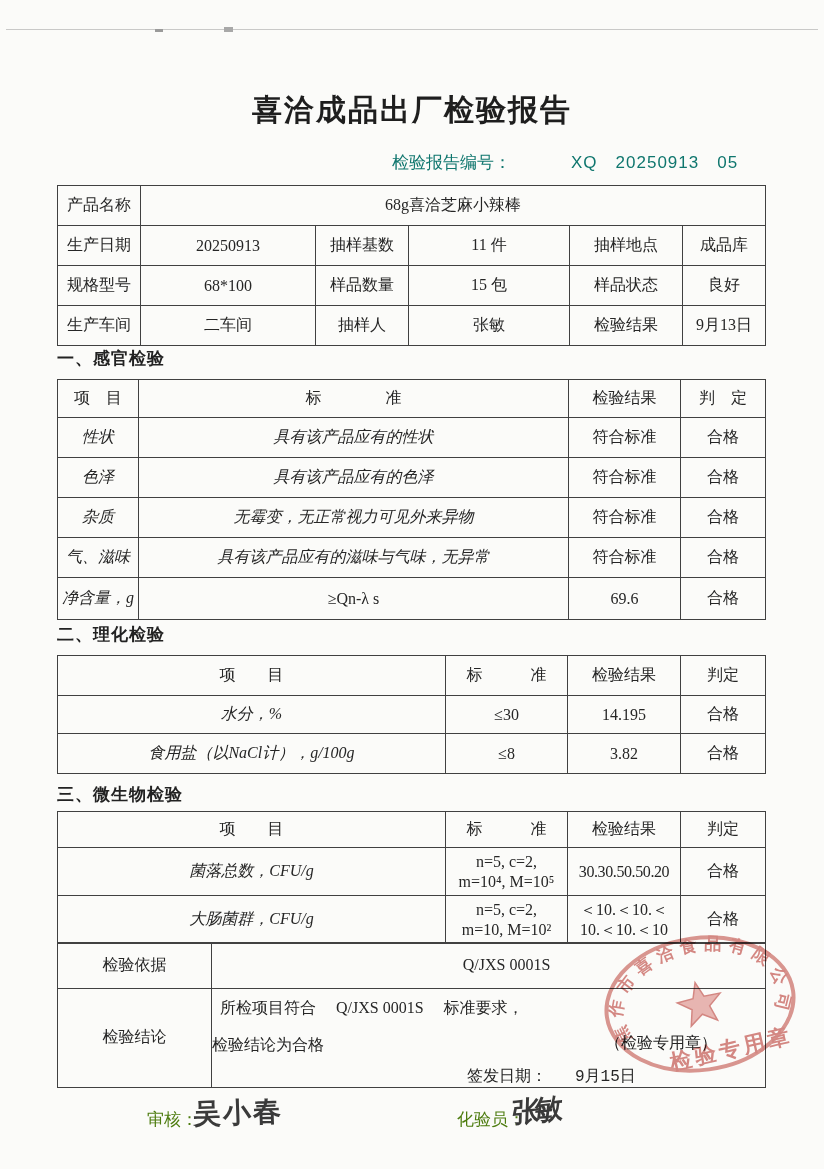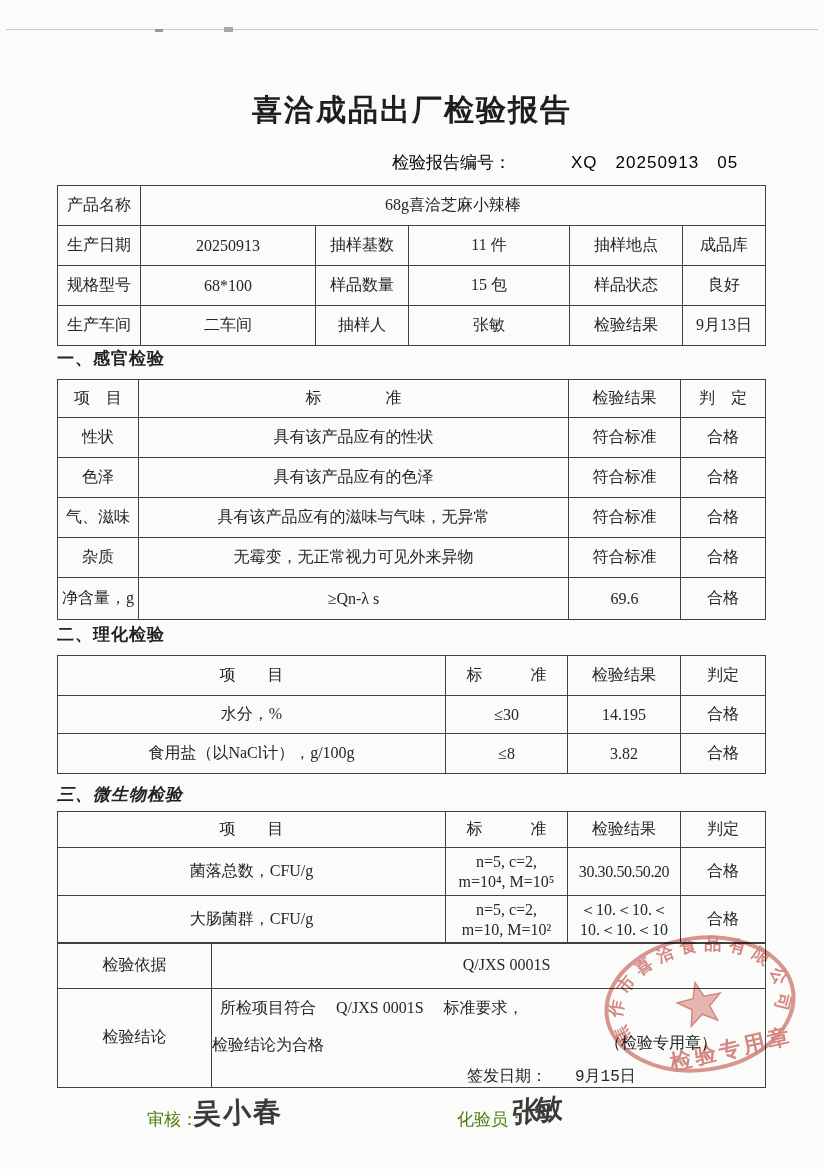--- a/index.html
+++ b/index.html
@@ -14,31 +14,31 @@
   .scan-dot2{position:absolute;left:224px;top:27px;width:9px;height:5px;background:#a8a8a8;}
 
   .title{
     position:absolute;top:90px;left:0;width:100%;margin:0;text-align:center;
     font-family:"Liberation Sans","DejaVu Sans",sans-serif;
     font-size:30px;font-weight:bold;letter-spacing:2px;color:#1e1e1e;
   }
   .report-no{
     position:absolute;top:151px;left:392px;
     font-family:"Liberation Sans","DejaVu Sans",sans-serif;
-    font-size:17px;color:#000000;
+    font-size:17px;color:#0f766e;
   }
   .report-no .val{margin-left:60px;letter-spacing:1px;}
 
   table.tbl{position:absolute;border-collapse:collapse;table-layout:fixed;}
   table.tbl td,table.tbl th{
     border:1.6px solid #414141;padding:0 4px;font-weight:normal;
     font-size:16px;color:#262626;text-align:center;vertical-align:middle;
     overflow:hidden;
   }
-  td.al{text-align:left;padding-left:7px;}
+  td.al{text-align:left;padding-left:7px;font-style:italic;}
   .sec-heading{
     position:absolute;left:57px;margin:0;
     font-size:17px;font-weight:bold;color:#222;letter-spacing:1px;
   }
   .small2{font-size:15px;line-height:20px;}
   .resfill{font-size:15px;letter-spacing:-0.4px;padding:0 1px;}
 
   
   td.concl{position:relative;text-align:left;vertical-align:top;}
   .concl .c-line1{position:absolute;top:9px;left:8px;white-space:nowrap;}
@@ -141,28 +141,28 @@
       <td>符合标准</td>
       <td>合格</td>
     </tr>
     <tr style="height:40px">
       <td class="al">色泽</td>
       <td class="al">具有该产品应有的色泽</td>
       <td>符合标准</td>
       <td>合格</td>
     </tr>
     <tr style="height:40px">
+      <td class="al">杂质</td>
+      <td class="al">无霉变，无正常视力可见外来异物</td>
+      <td>符合标准</td>
+      <td>合格</td>
+    </tr>
+    <tr style="height:40px">
       <td class="al">气、滋味</td>
       <td class="al">具有该产品应有的滋味与气味，无异常</td>
-      <td>符合标准</td>
-      <td>合格</td>
-    </tr>
-    <tr style="height:40px">
-      <td class="al">杂质</td>
-      <td class="al">无霉变，无正常视力可见外来异物</td>
       <td>符合标准</td>
       <td>合格</td>
     </tr>
     <tr style="height:42px">
       <td class="al">净含量，g</td>
       <td>≥Qn-λ s</td>
       <td>69.6</td>
       <td>合格</td>
     </tr>
   </tbody>
@@ -191,21 +191,21 @@
     </tr>
     <tr style="height:40px">
       <td class="al">食用盐（以NaCl计），g/100g</td>
       <td>≤8</td>
       <td>3.82</td>
       <td>合格</td>
     </tr>
   </tbody>
     </table>
 
-  <h2 class="sec-heading" style="top:783px;font-style:italic;">三、微生物检验</h2>
+  <h2 class="sec-heading" style="top:783px;">三、微生物检验</h2>
   <table class="tbl" style="left:57px;top:811px;width:708px;">
     <colgroup>
         <col style="width:388px">
         <col style="width:122px">
         <col style="width:113px">
         <col style="width:85px">
       </colgroup>
     <tbody>
         <tr style="height:36px">
       <th>项　　目</th>

